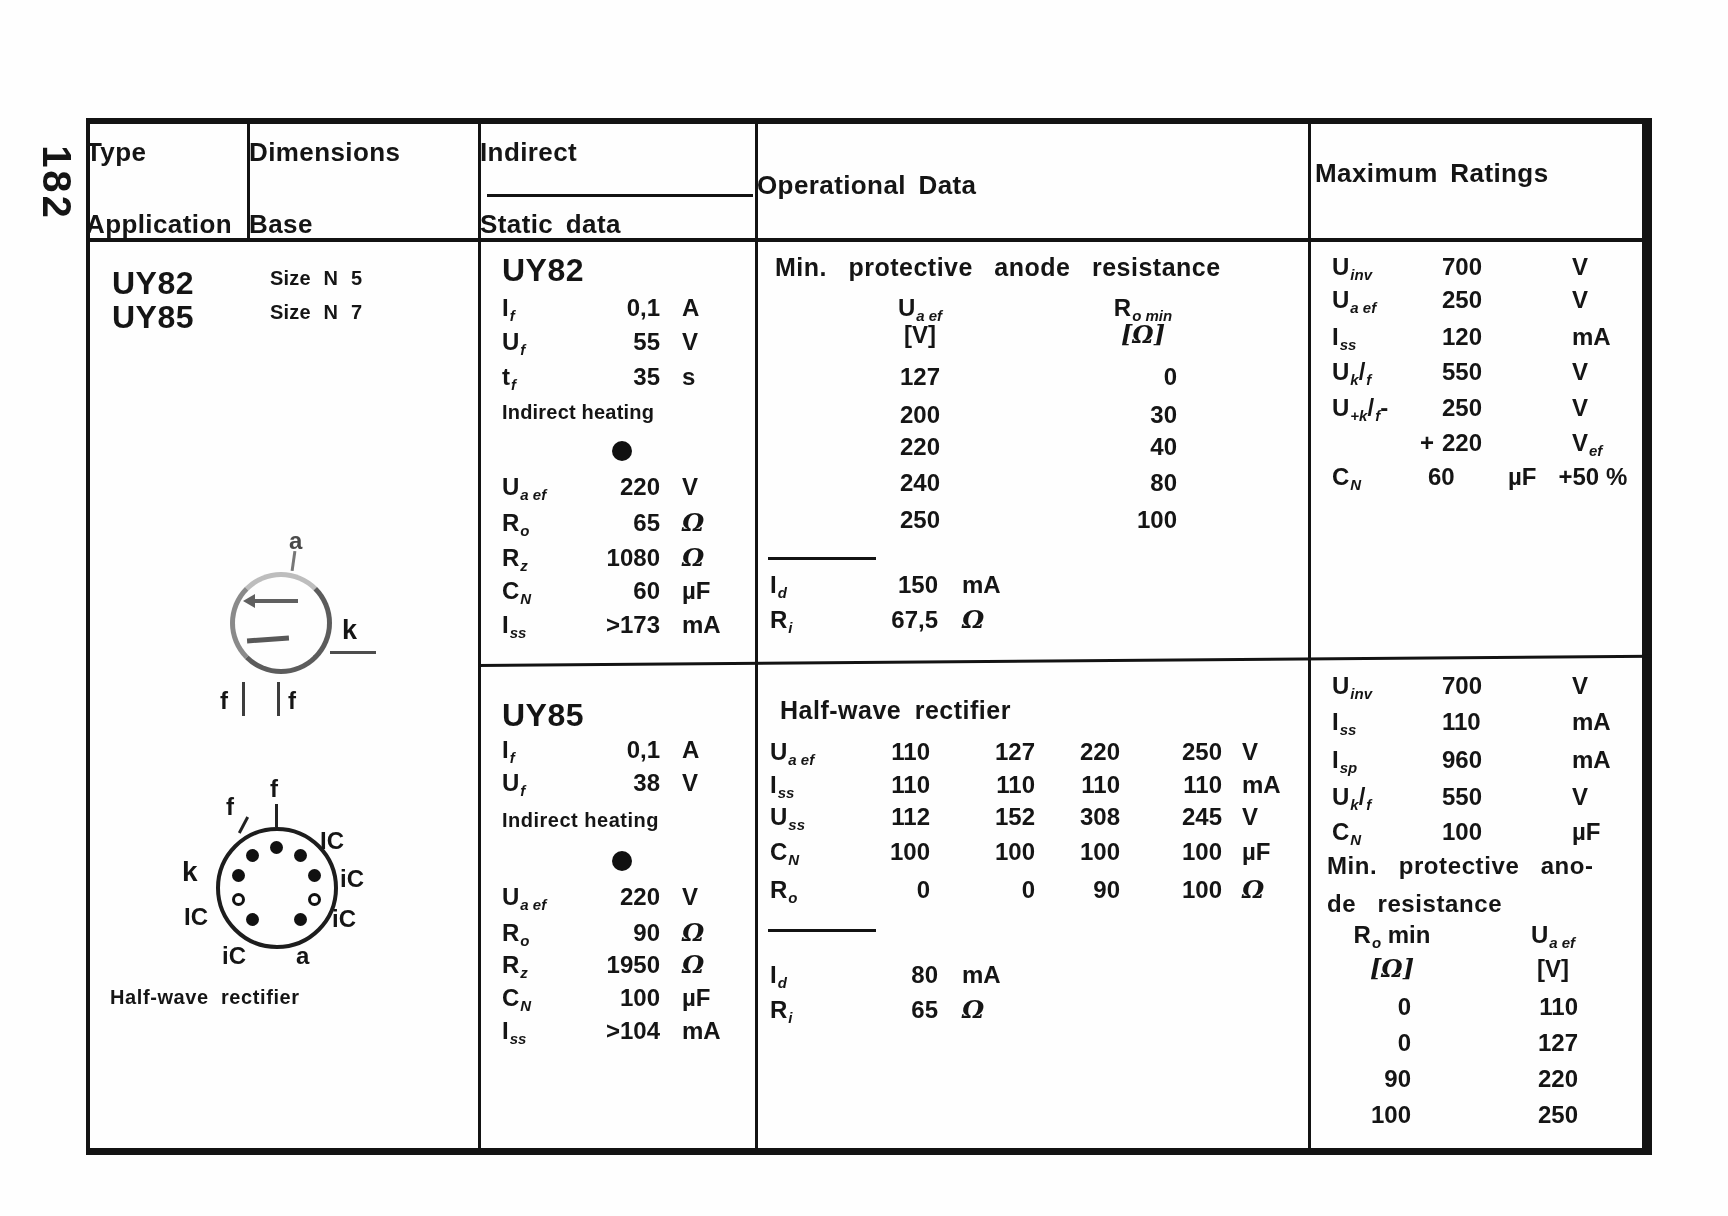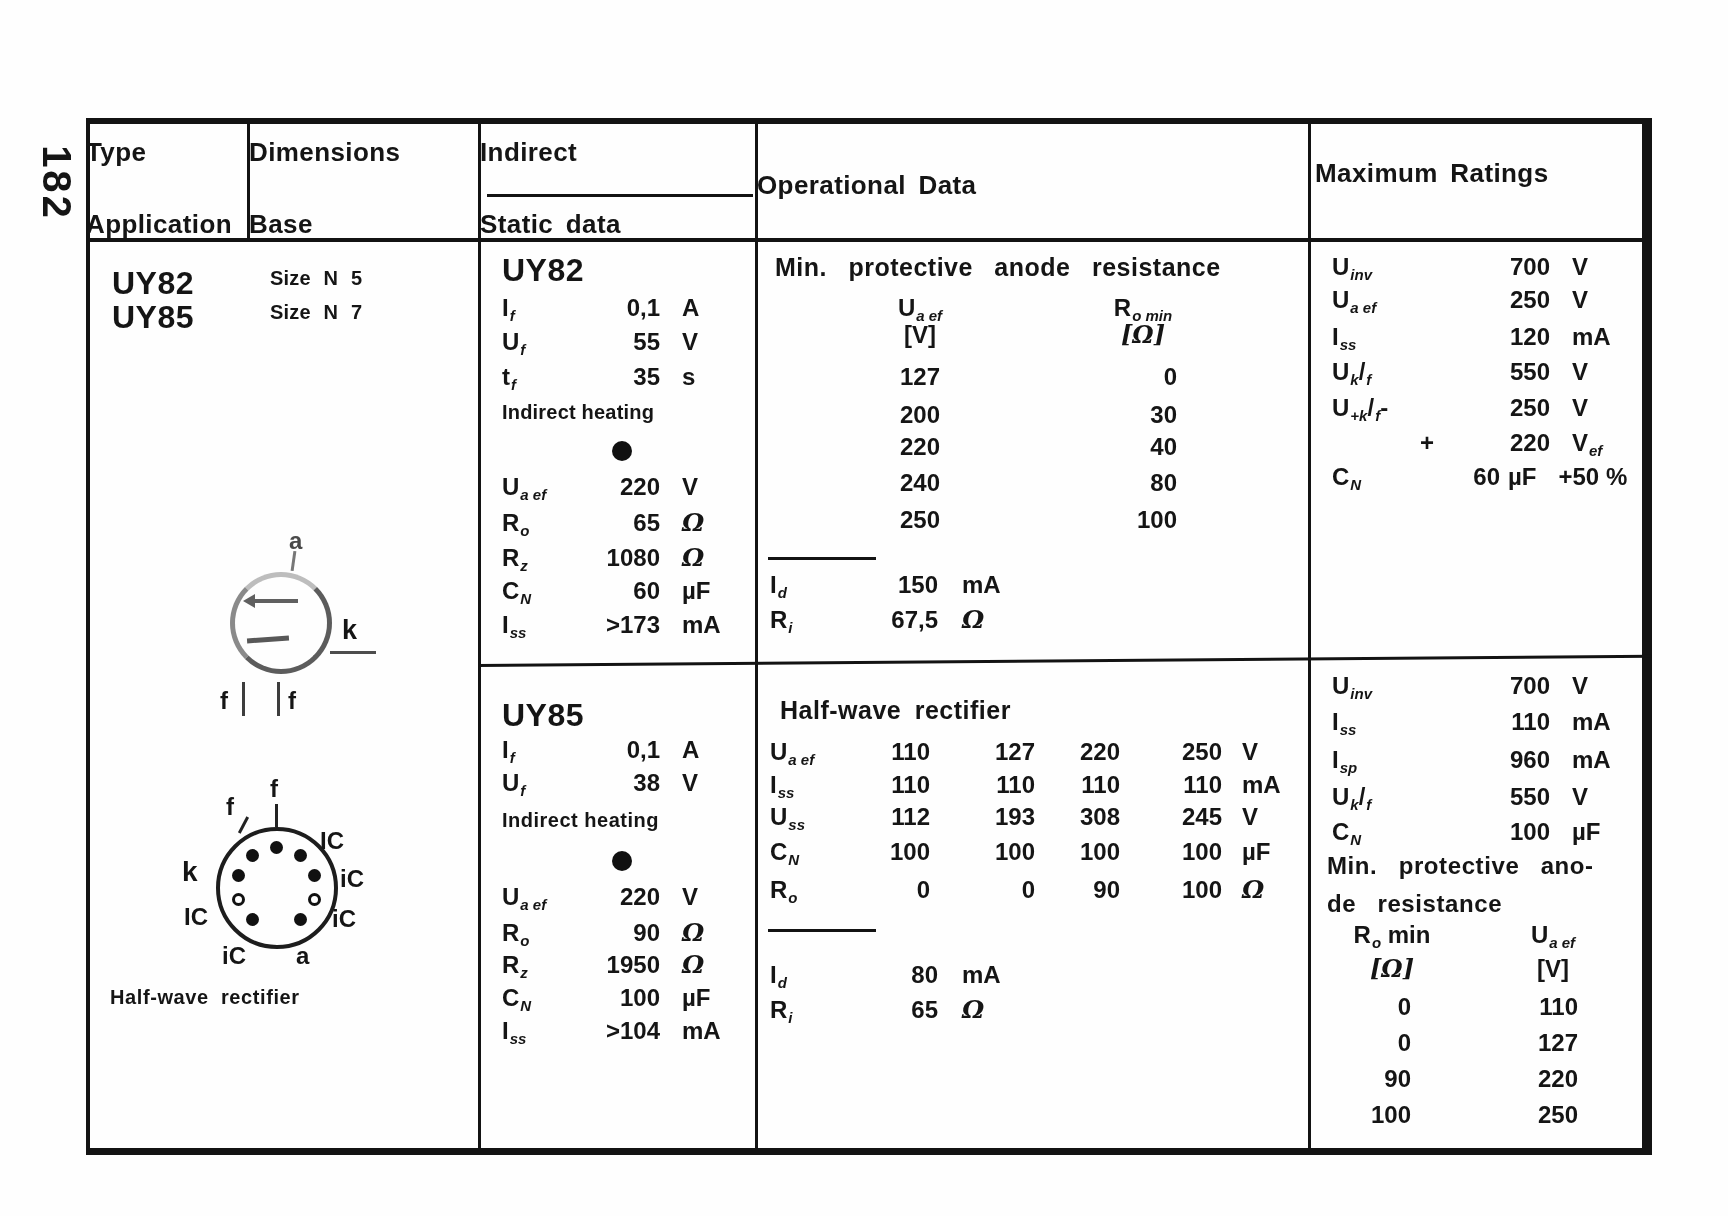--- a/index.html
+++ b/index.html
@@ -33,21 +33,21 @@
   .m85{position:absolute;left:770px;display:flex;font-size:24px;line-height:30px;white-space:nowrap}
   .m85 .lb{width:90px}
   .m85 .c1{width:70px;text-align:right}
   .m85 .c2{width:105px;text-align:right}
   .m85 .c3{width:85px;text-align:right}
   .m85 .c4{width:102px;text-align:right}
   .m85 .un{padding-left:20px}
   
   .mxrow{position:absolute;left:1332px;width:310px;display:flex;font-size:24px;line-height:30px;white-space:nowrap}
   .mxrow .lb{width:110px}
-  .mxrow .vl{width:108px;text-align:right}
+  .mxrow .vl{width:108px;}
   .mxrow .un{padding-left:22px}
   .plus{padding-left:88px}
   .cnrow .lb{width:96px}
   .cnrow .vl{width:72px}
   .cnrow .un{padding-left:8px}
   .cnrow .ex{margin-left:22px}
   
   .tAh{position:absolute;left:1322px;width:140px;text-align:center;font-size:24px;line-height:30px}
   .tBh{position:absolute;left:1478px;width:150px;text-align:center;font-size:24px;line-height:30px}
   .tAv{position:absolute;left:1311px;width:100px;text-align:right;font-size:24px;line-height:30px}
@@ -297,21 +297,21 @@
   <span class="lb"><span>I</span><sub>ss</sub></span>
   <span class="c1">110</span>
   <span class="c2">110</span>
   <span class="c3">110</span>
   <span class="c4">110</span>
   <span class="un">mA</span>
 </div>
 <div class="m85" style="top:802px">
   <span class="lb"><span>U</span><sub>ss</sub></span>
   <span class="c1">112</span>
-  <span class="c2">193</span>
+  <span class="c2">152</span>
   <span class="c3">308</span>
   <span class="c4">245</span>
   <span class="un">V</span>
 </div>
 <div class="m85" style="top:837px">
   <span class="lb"><span>C</span><sub>N</sub></span>
   <span class="c1">100</span>
   <span class="c2">100</span>
   <span class="c3">100</span>
   <span class="c4">100</span>

